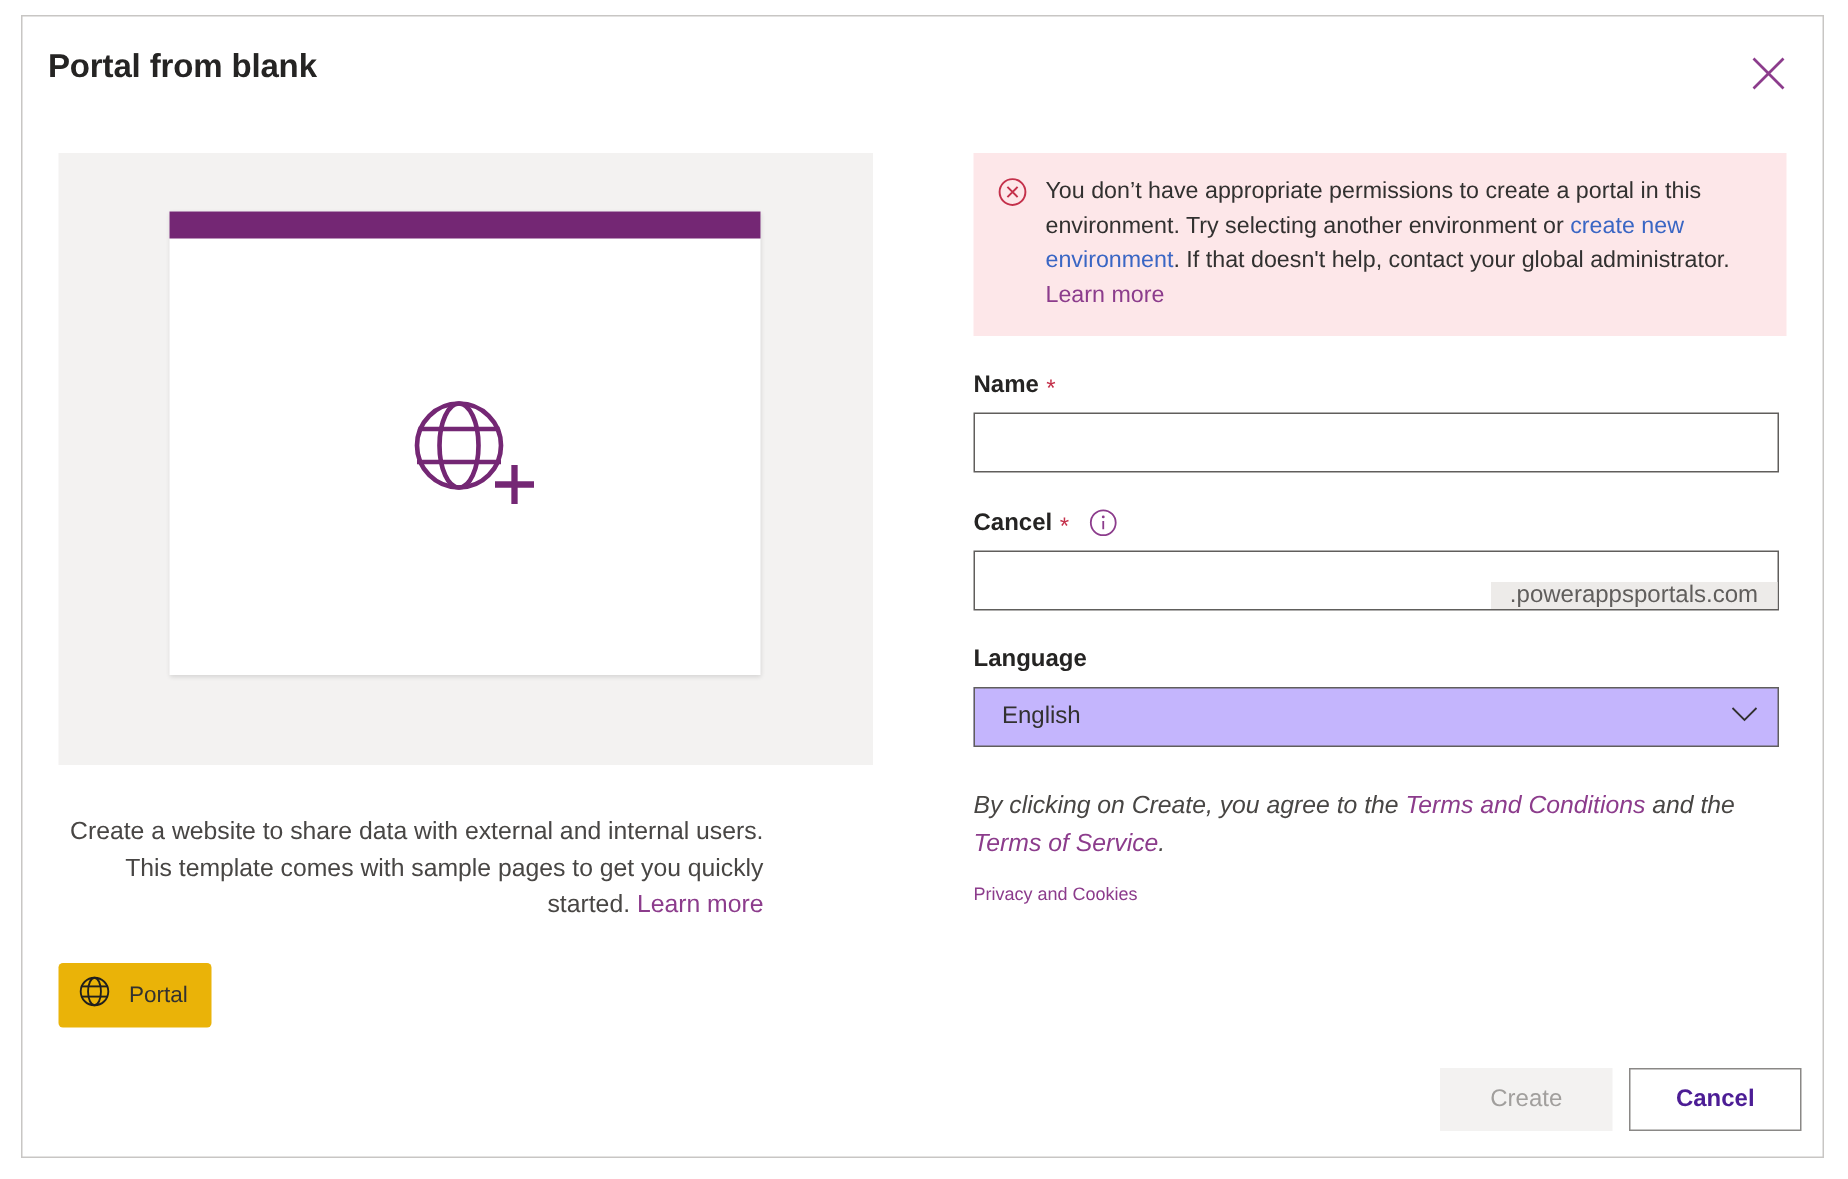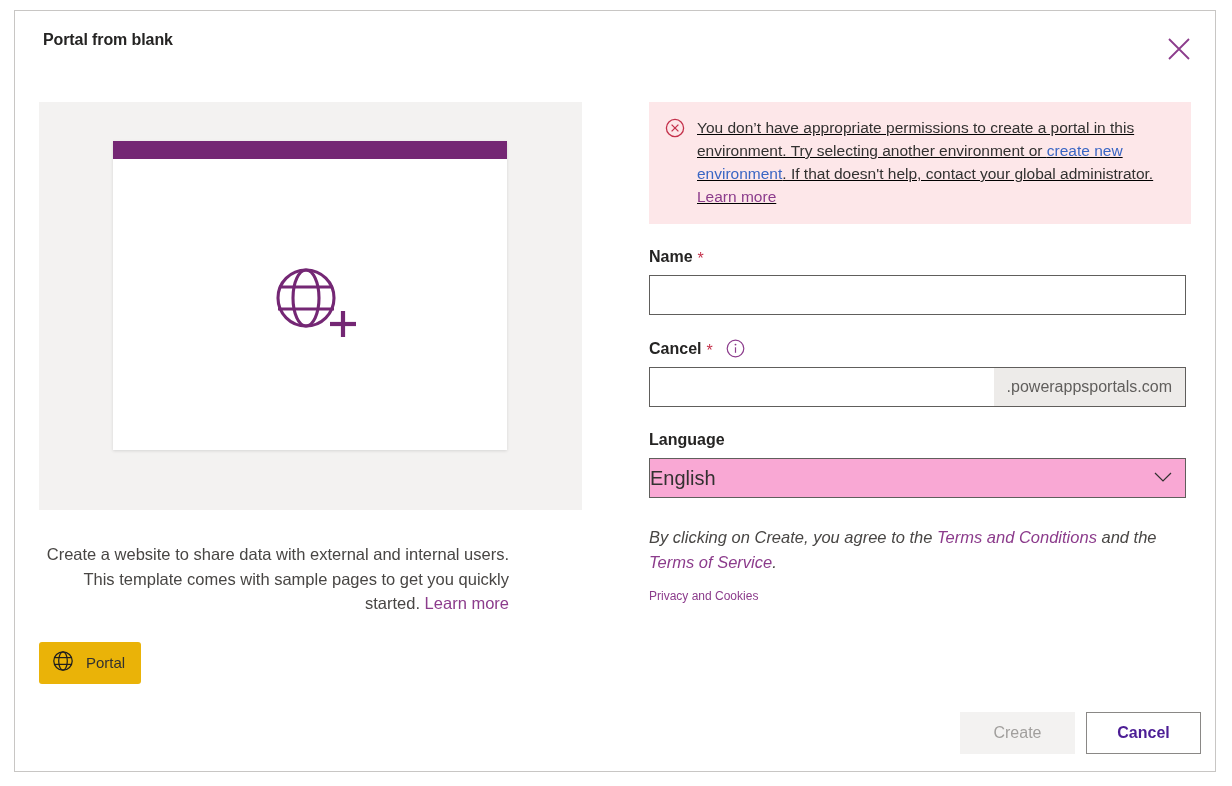--- a/index.html
+++ b/index.html
@@ -20,23 +20,23 @@
     width: 1202px;
     height: 762px;
     background: #ffffff;
     border: 1px solid #c8c6c4;
     box-sizing: border-box;
   }
 
   
   .dialog-title {
     position: absolute;
-    left: 28px;
+    left: 17px;
     top: 20px;
-    font-size: 16px;
+    font-size: 22px;
     font-weight: bold;
     color: #252423;
     letter-spacing: -0.1px;
   }
 
   .close-button {
     position: absolute;
     right: 14px;
     top: 16px;
     width: 44px;
@@ -135,38 +135,37 @@
     width: 542px;
   }
 
   .error-banner {
     background: #fde7e9;
     padding: 14px 16px 16px 16px;
     display: flex;
     gap: 12px;
     width: 542px;
     box-sizing: border-box;
-    text-decoration: underline;
   }
   .error-icon { flex: 0 0 auto; margin-top: 2px; }
   .error-text {
     font-size: 15.5px;
     line-height: 23px;
     color: #323130;
   }
 
   .field-block { margin-top: 24px; }
 
   .field-label {
     font-size: 16px;
     font-weight: bold;
     color: #252423;
     margin-bottom: 9px;
     display: flex;
-    align-items: center;
+    align-items: flex-end;
   }
   .required-star {
     color: #c4314b;
     font-weight: normal;
     margin-left: 5px;
     font-size: 16px;
     line-height: 1;
     position: relative;
     top: 2px;
   }
@@ -189,20 +188,21 @@
     outline: none;
   }
 
   .address-row {
     display: flex;
     width: 537px;
     height: 40px;
     border: 1px solid #605e5c;
     box-sizing: border-box;
     background: #ffffff;
+    align-items: flex-end;
   }
   .address-input {
     flex: 1 1 auto;
     border: none;
     outline: none;
     padding: 0 10px;
     font-size: 15.5px;
     color: #323130;
     font-family: "Liberation Sans", sans-serif;
     background: transparent;
@@ -221,25 +221,25 @@
   .select-wrap {
     position: relative;
     width: 537px;
     height: 40px;
   }
   .select-box {
     width: 537px;
     height: 40px;
     box-sizing: border-box;
     border: 1px solid #605e5c;
-    background: #f9a8d4;
+    background: #c4b5fd;
     display: flex;
     align-items: center;
-    padding: 0 0;
-    font-size: 20px;
+    padding: 0 18px;
+    font-size: 16px;
     color: #323130;
     cursor: pointer;
   }
   .select-chevron {
     position: absolute;
     right: 14px;
     top: 50%;
     transform: translateY(-50%);
     pointer-events: none;
   }

